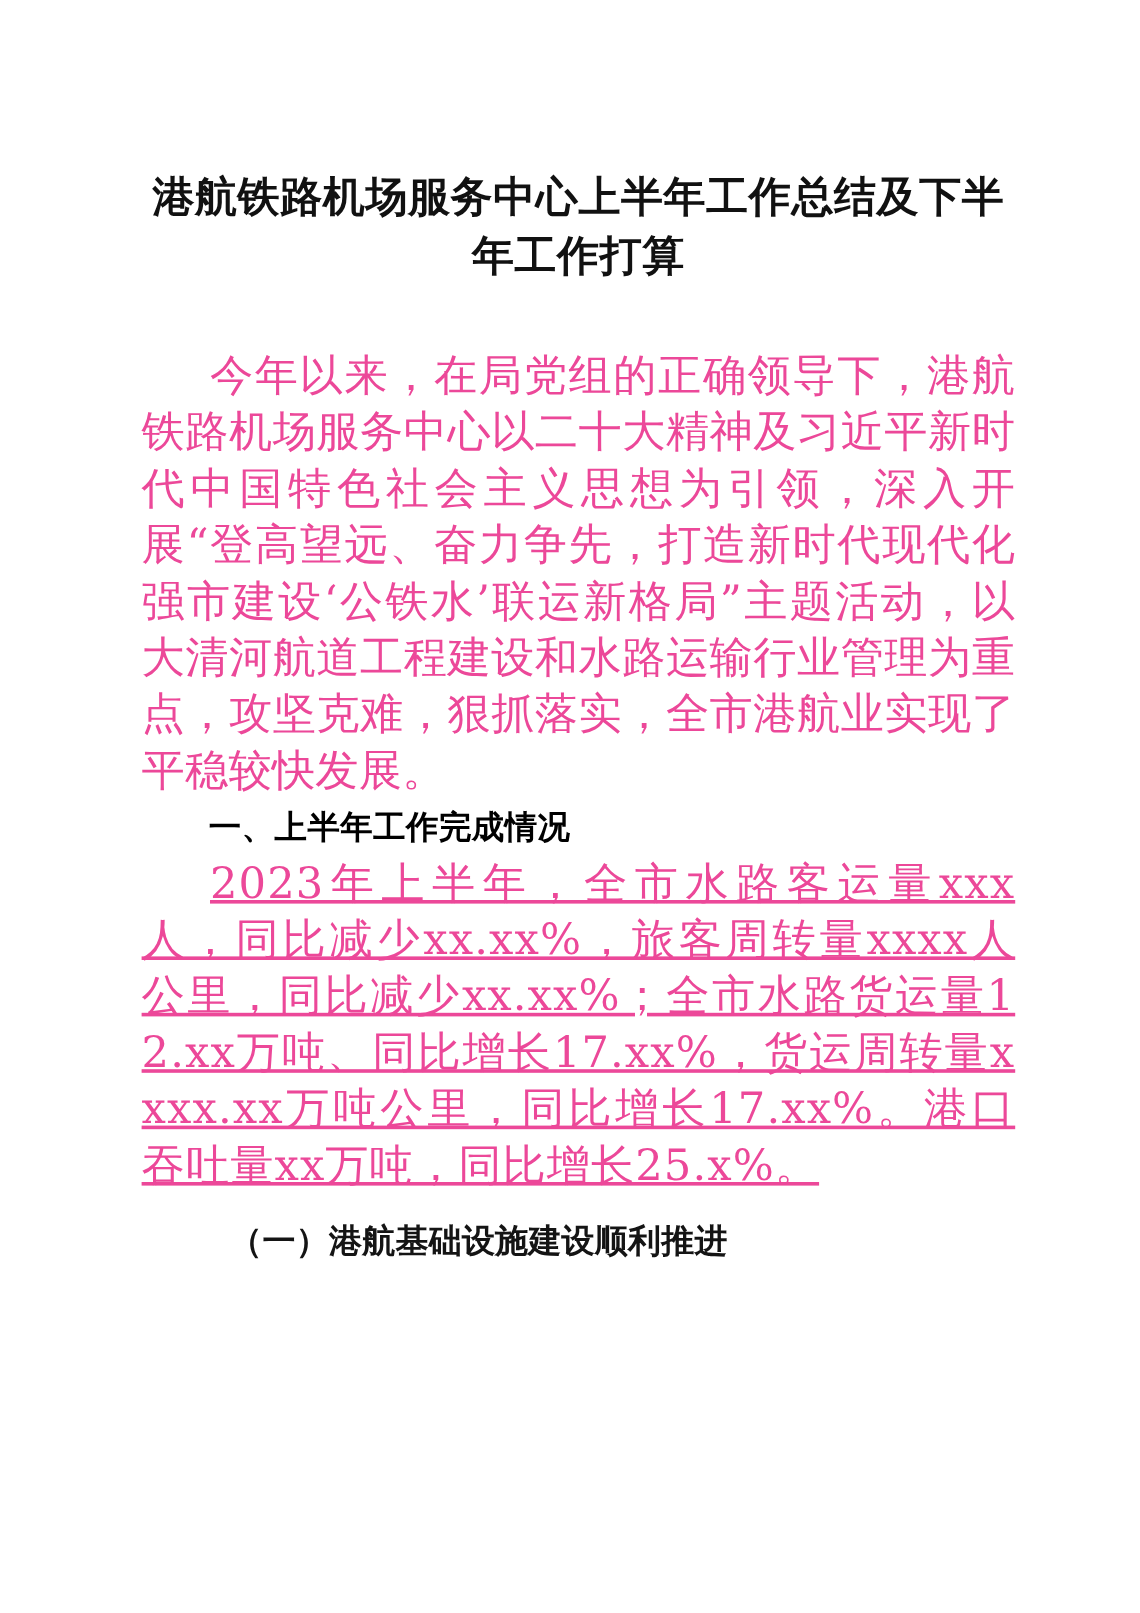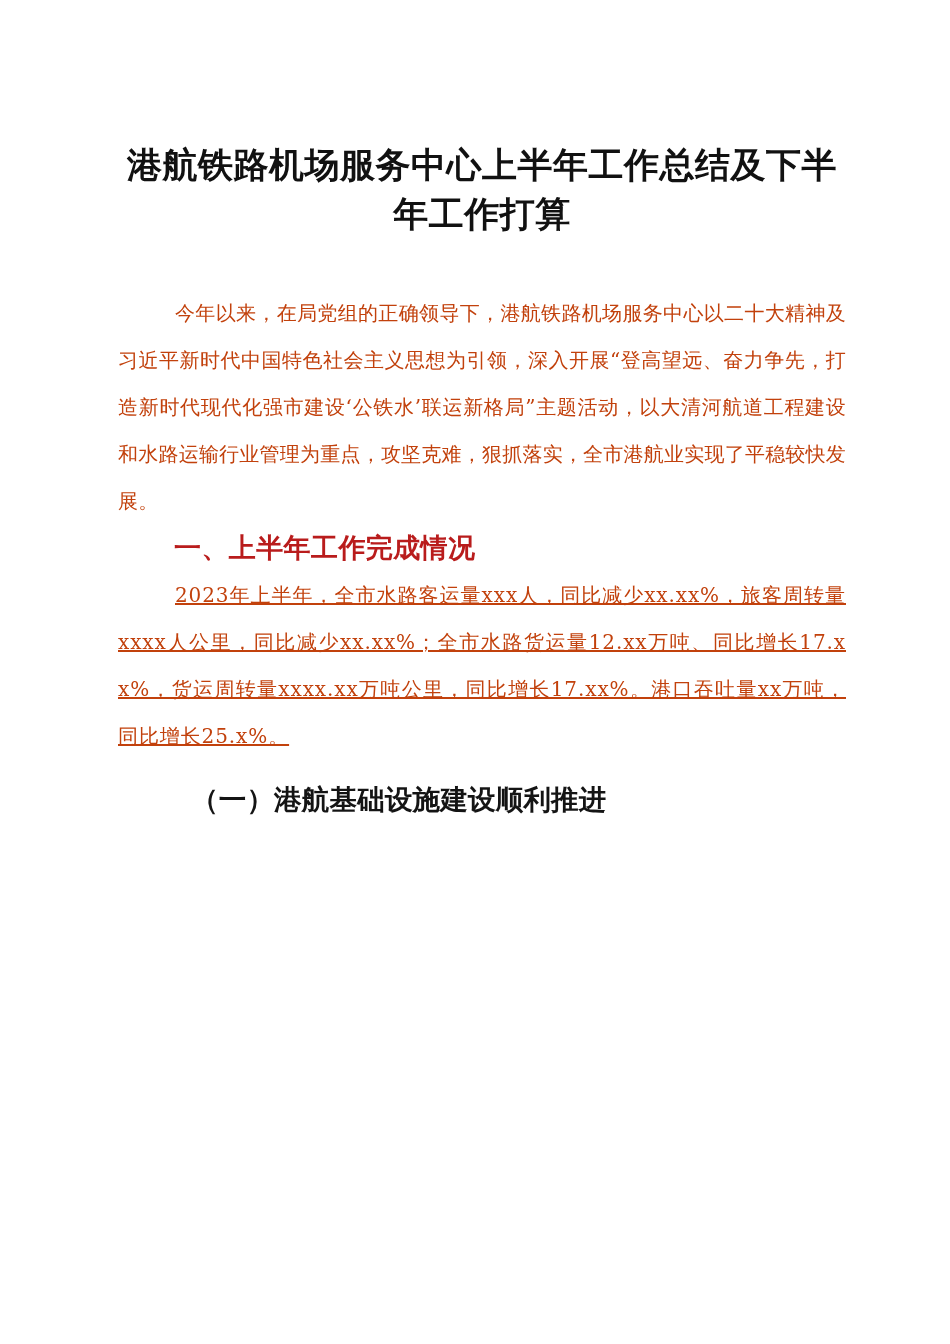--- a/index.html
+++ b/index.html
@@ -32,29 +32,29 @@
     line-height: 49px;
     text-align: center;
     letter-spacing: 0.5px;
     margin: 0 0 52px 0;
     color: #111111;
   }
 
   
   .para {
     font-family: "DejaVu Serif", "Liberation Serif", serif;
-    font-size: 20px;
+    font-size: 36px;
     line-height: 47px;
     text-align: justify;
     text-justify: inter-character;
     text-align-last: left;
     margin: 0;
     text-indent: 57px;
     letter-spacing: 0.2px;
-    color: #c2410c;
+    color: #ec4899;
     word-break: break-all;
   }
 
   
   .para.stats {
     letter-spacing: 0.9px;
     text-decoration: underline;
   }
 
   .para.tight {
@@ -63,21 +63,21 @@
 
   
   .h1-cn {
     font-family: "Liberation Sans", "DejaVu Sans", sans-serif;
     font-weight: bold;
     font-size: 27px;
     line-height: 47px;
     margin: 0;
     text-indent: 56px;
     letter-spacing: 0.4px;
-    color: #b91c1c;
+    color: #000000;
   }
 
   
   .h2-cn {
     font-family: "DejaVu Serif", "Liberation Serif", serif;
     font-size: 27.5px;
     line-height: 47px;
     margin: 16px;
     text-indent: 57px;
     letter-spacing: 0.2px;

